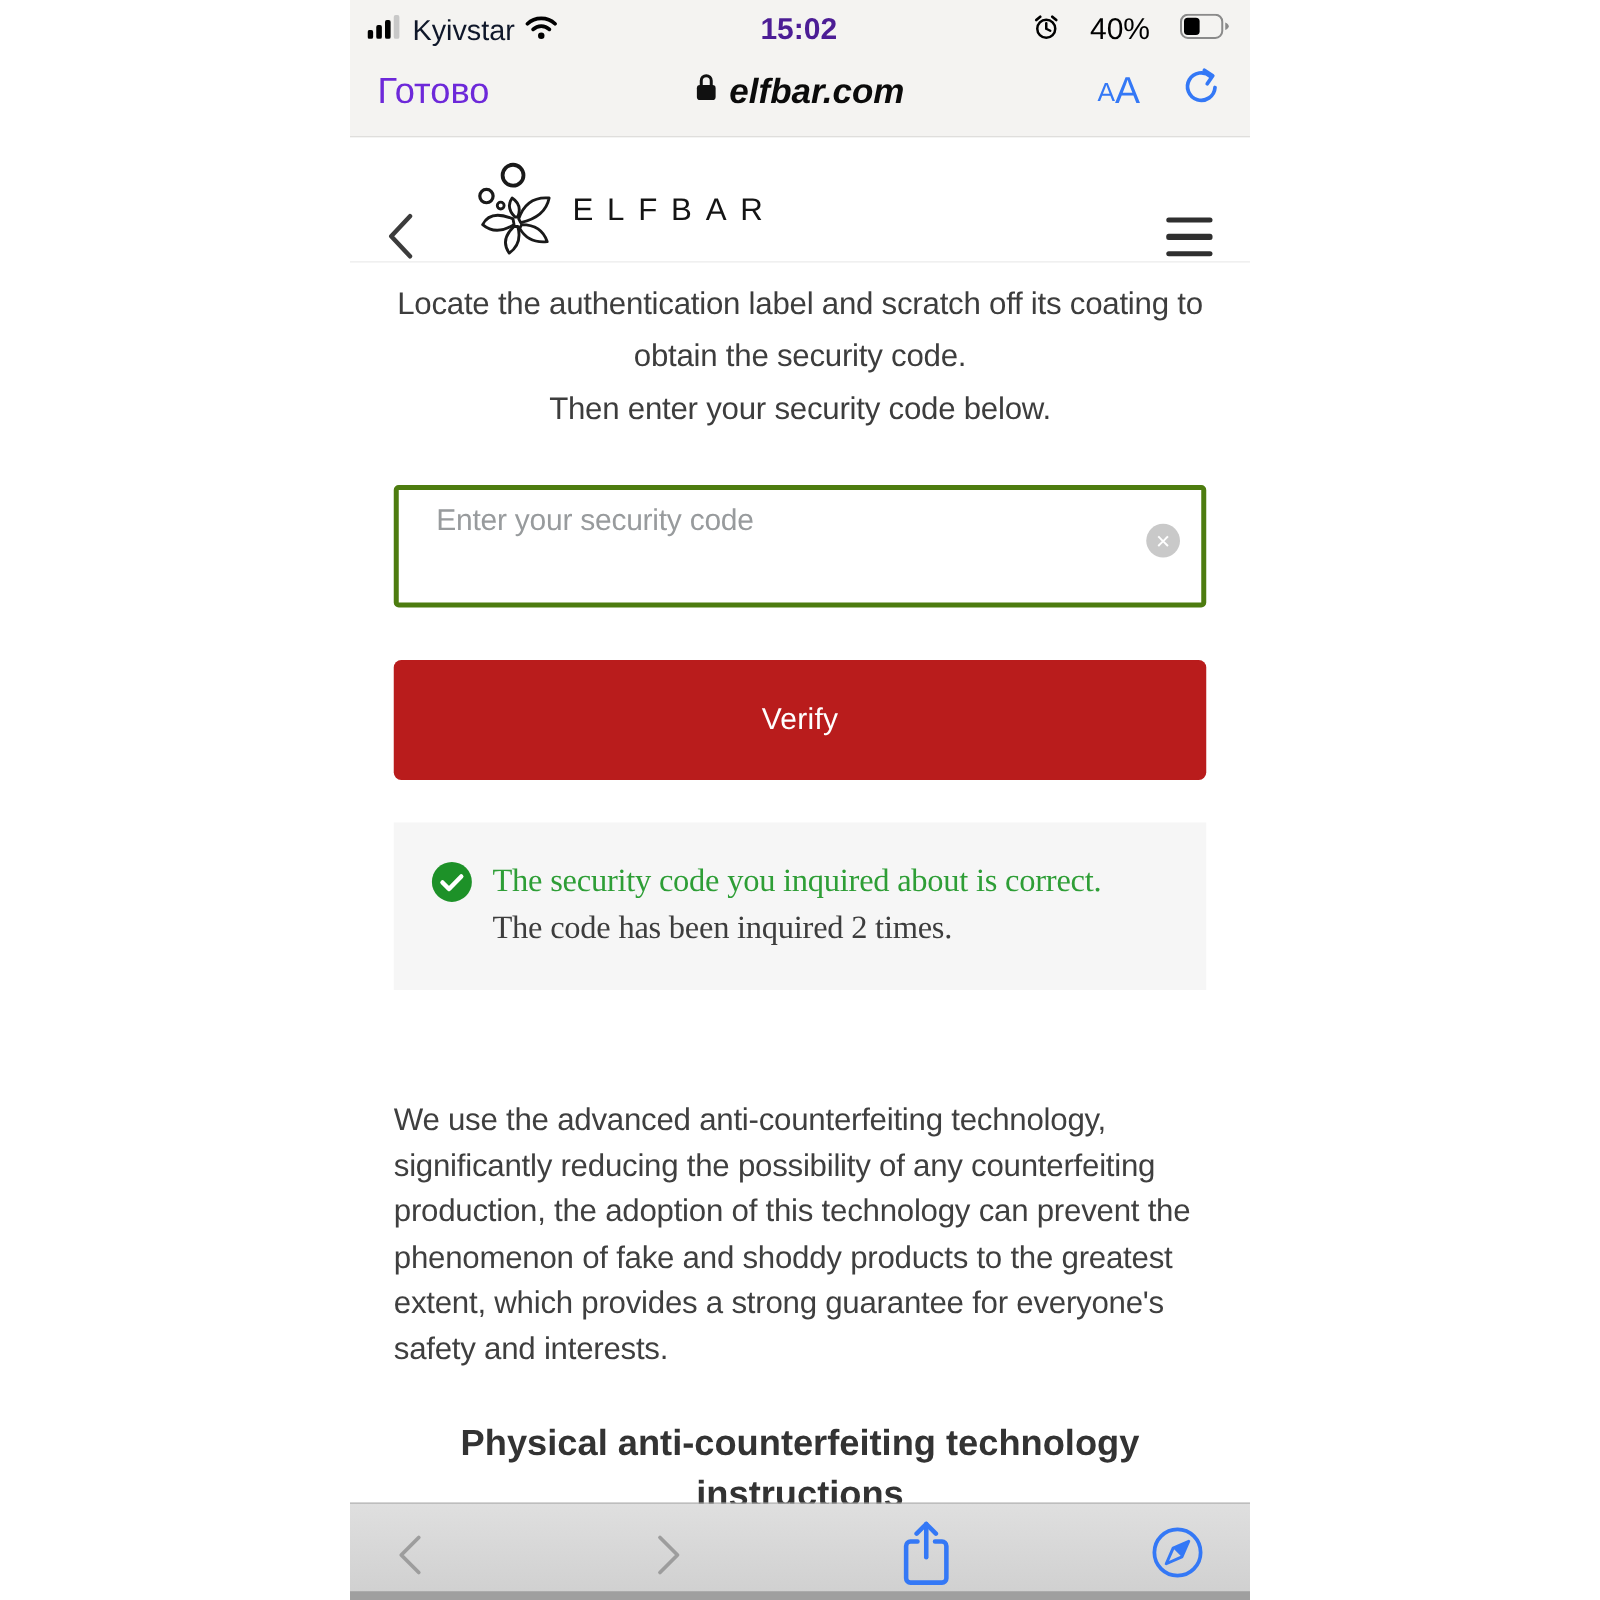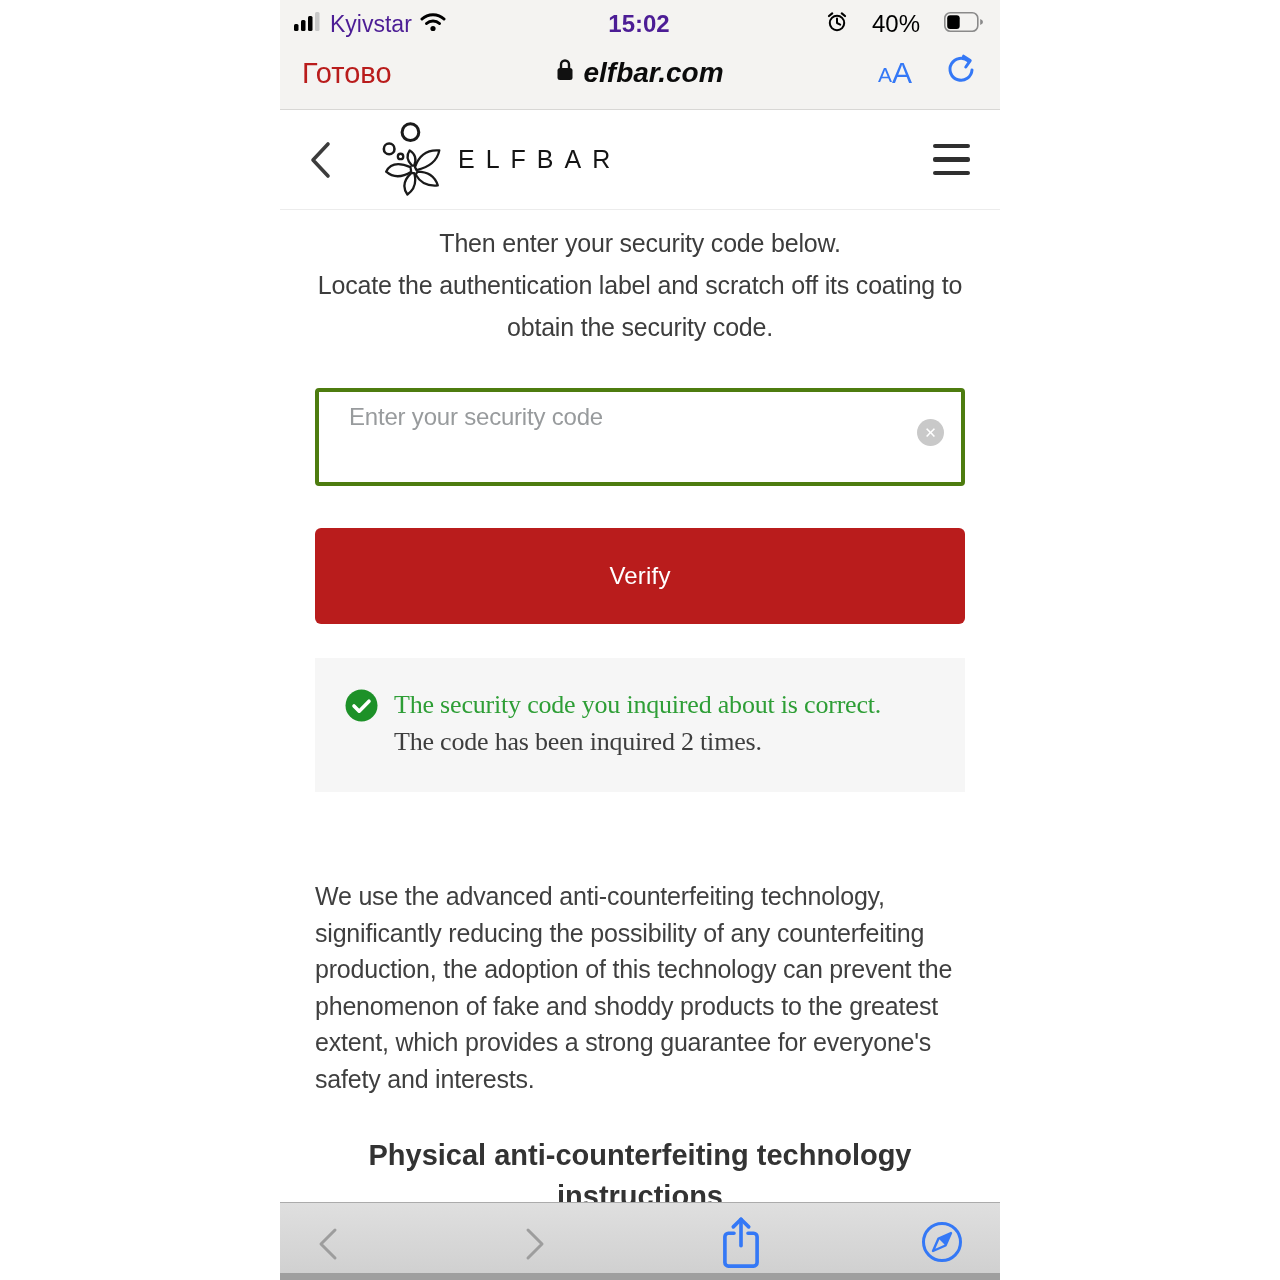--- a/index.html
+++ b/index.html
@@ -5,36 +5,36 @@
   * { box-sizing: border-box; margin: 0; padding: 0; }
   html,body { width:1280px; height:1280px; background:#ffffff;
     font-family:"Liberation Sans","DejaVu Sans",sans-serif; }
   .phone { position:relative; width:720px; height:1280px; margin:0 auto;
     background:#ffffff; overflow:hidden; }
 
   
   .chrome { background:#f4f3f1; border-bottom:1px solid #d8d7d5; height:110px; }
   .status-row { display:flex; align-items:center; height:42px; padding:6px 16px 0 14px; }
   .status-left { flex:1; display:flex; align-items:center; gap:8px; }
-  .carrier { font-size:23px; color:#4c1d95; }
+  .carrier { font-size:23px; color:#0f172a; }
   .status-time { font-size:24px; font-weight:700; color:#4c1d95; }
   .status-right { flex:1; display:flex; justify-content:flex-end; align-items:center; gap:24px; }
   .battery-pct { font-size:24px; color:#000; }
 
   .url-row { display:flex; align-items:center; height:62px; padding:0 22px; }
-  .done-btn { flex:1; color:#b91c1c; font-size:29px; }
+  .done-btn { flex:1; color:#6d28d9; font-size:29px; }
   .url-center { display:flex; align-items:center; gap:9px; font-size:28px; font-weight:700; color:#0b0b0b;font-style:italic; }
   .url-right { flex:1; display:flex; justify-content:flex-end; align-items:center; gap:32px; }
   .aa-btn { color:#3478f6; display:flex; align-items:flex-end; }
   .aa-small { font-size:21px; line-height:26px; }
   .aa-large { font-size:30px; line-height:30px; }
 
   
   .site-header { height:100px; background:#fff; border-bottom:1px solid #ececec;
-    display:flex; align-items:center; padding:0 28px; }
+    display:flex; align-items:flex-end; padding:0 28px; }
   .back-btn { width:46px; display:flex; align-items:center; }
   .logo { flex:1; display:flex; align-items:center; margin-left:22px; }
   .brand { font-size:25px; letter-spacing:11px; color:#141414; margin-left:4px; }
   .hamburger-btn { display:flex; flex-direction:column; gap:9px; padding:4px 2px; }
   .hamburger-btn i { display:block; width:37px; height:4.5px; background:#2f2f2f; border-radius:2px; }
 
   
   .content { padding:0 35px; }
   .instructions { margin-top:12px; text-align:center; font-size:25px; line-height:42px;
     color:#3d3d3d; letter-spacing:-0.2px; }
@@ -171,22 +171,22 @@
     <span class="hamburger-btn">
       <i></i>
         <i></i>
         <i></i>
     </span>
   </div>
 
   <div class="content">
 
     <div class="instructions">
+      <p>Locate the authentication label and scratch off its coating to obtain the security code.</p>
       <p>Then enter your security code below.</p>
-      <p>Locate the authentication label and scratch off its coating to obtain the security code.</p>
     </div>
 
     <div class="input-wrap">
       <span class="input-label">Enter your security code</span>
       <span class="clear-btn">
         <span>✕</span>
       </span>
     </div>
 
     <button class="verify-btn">

